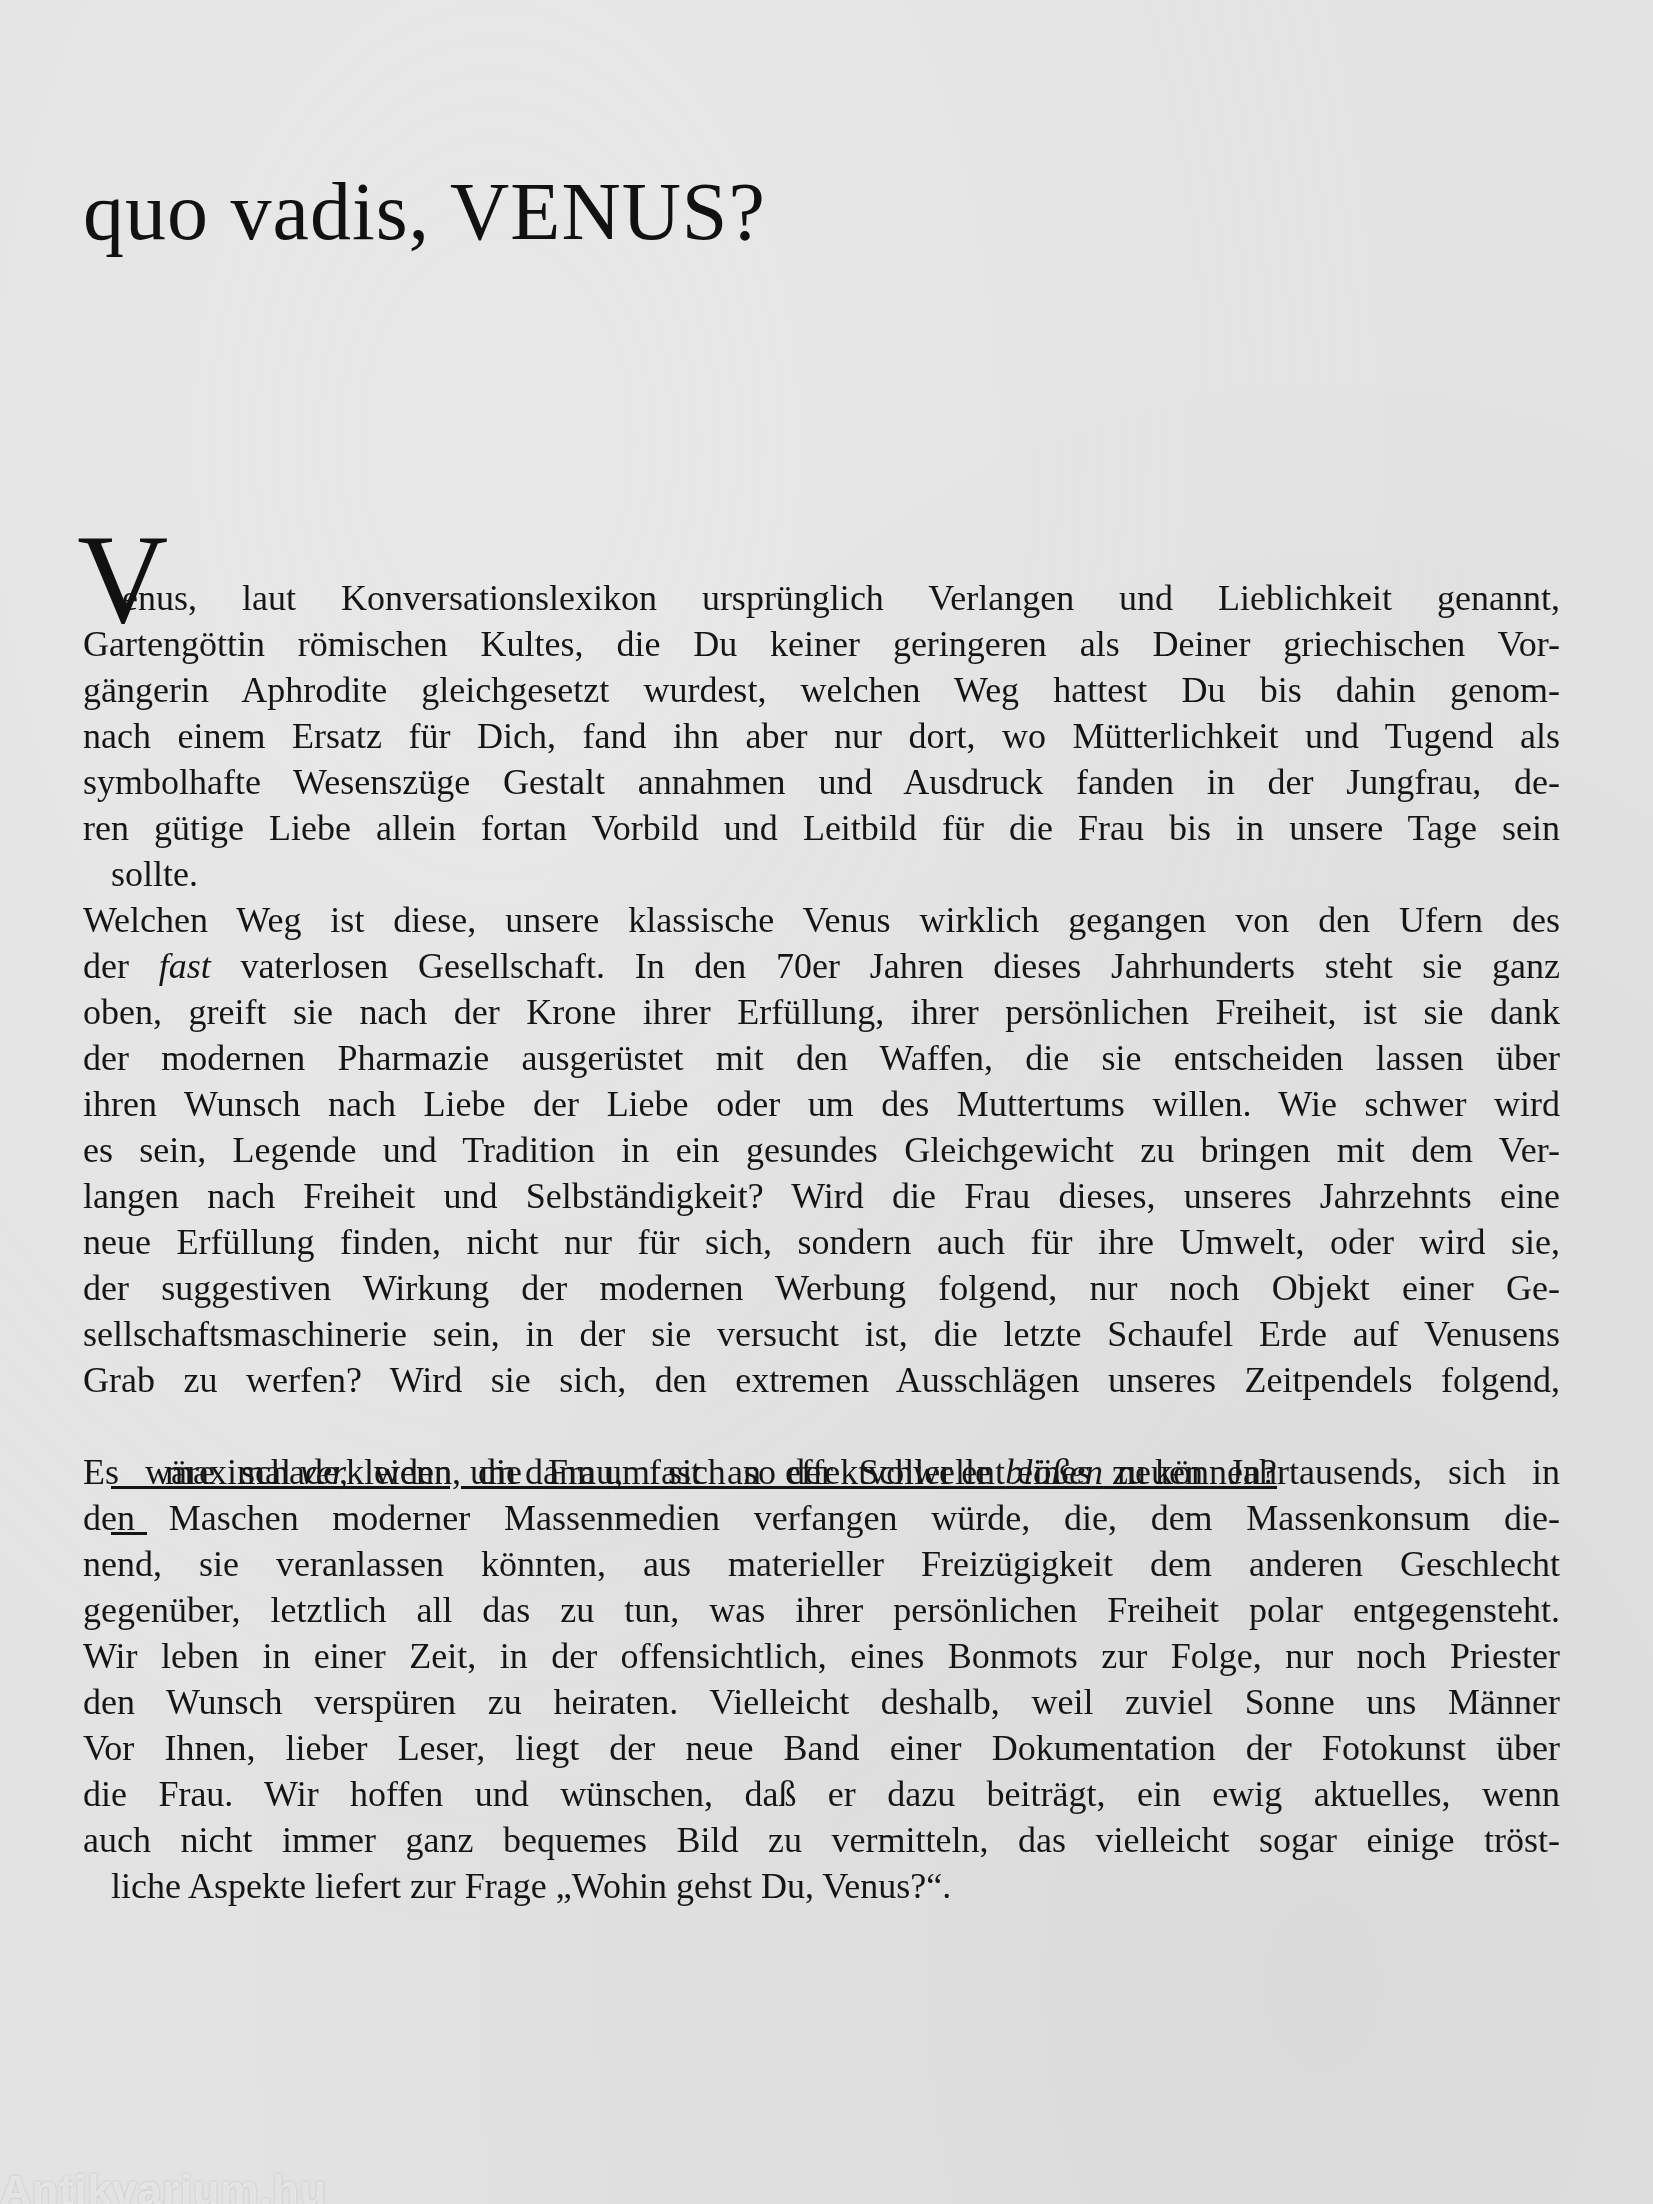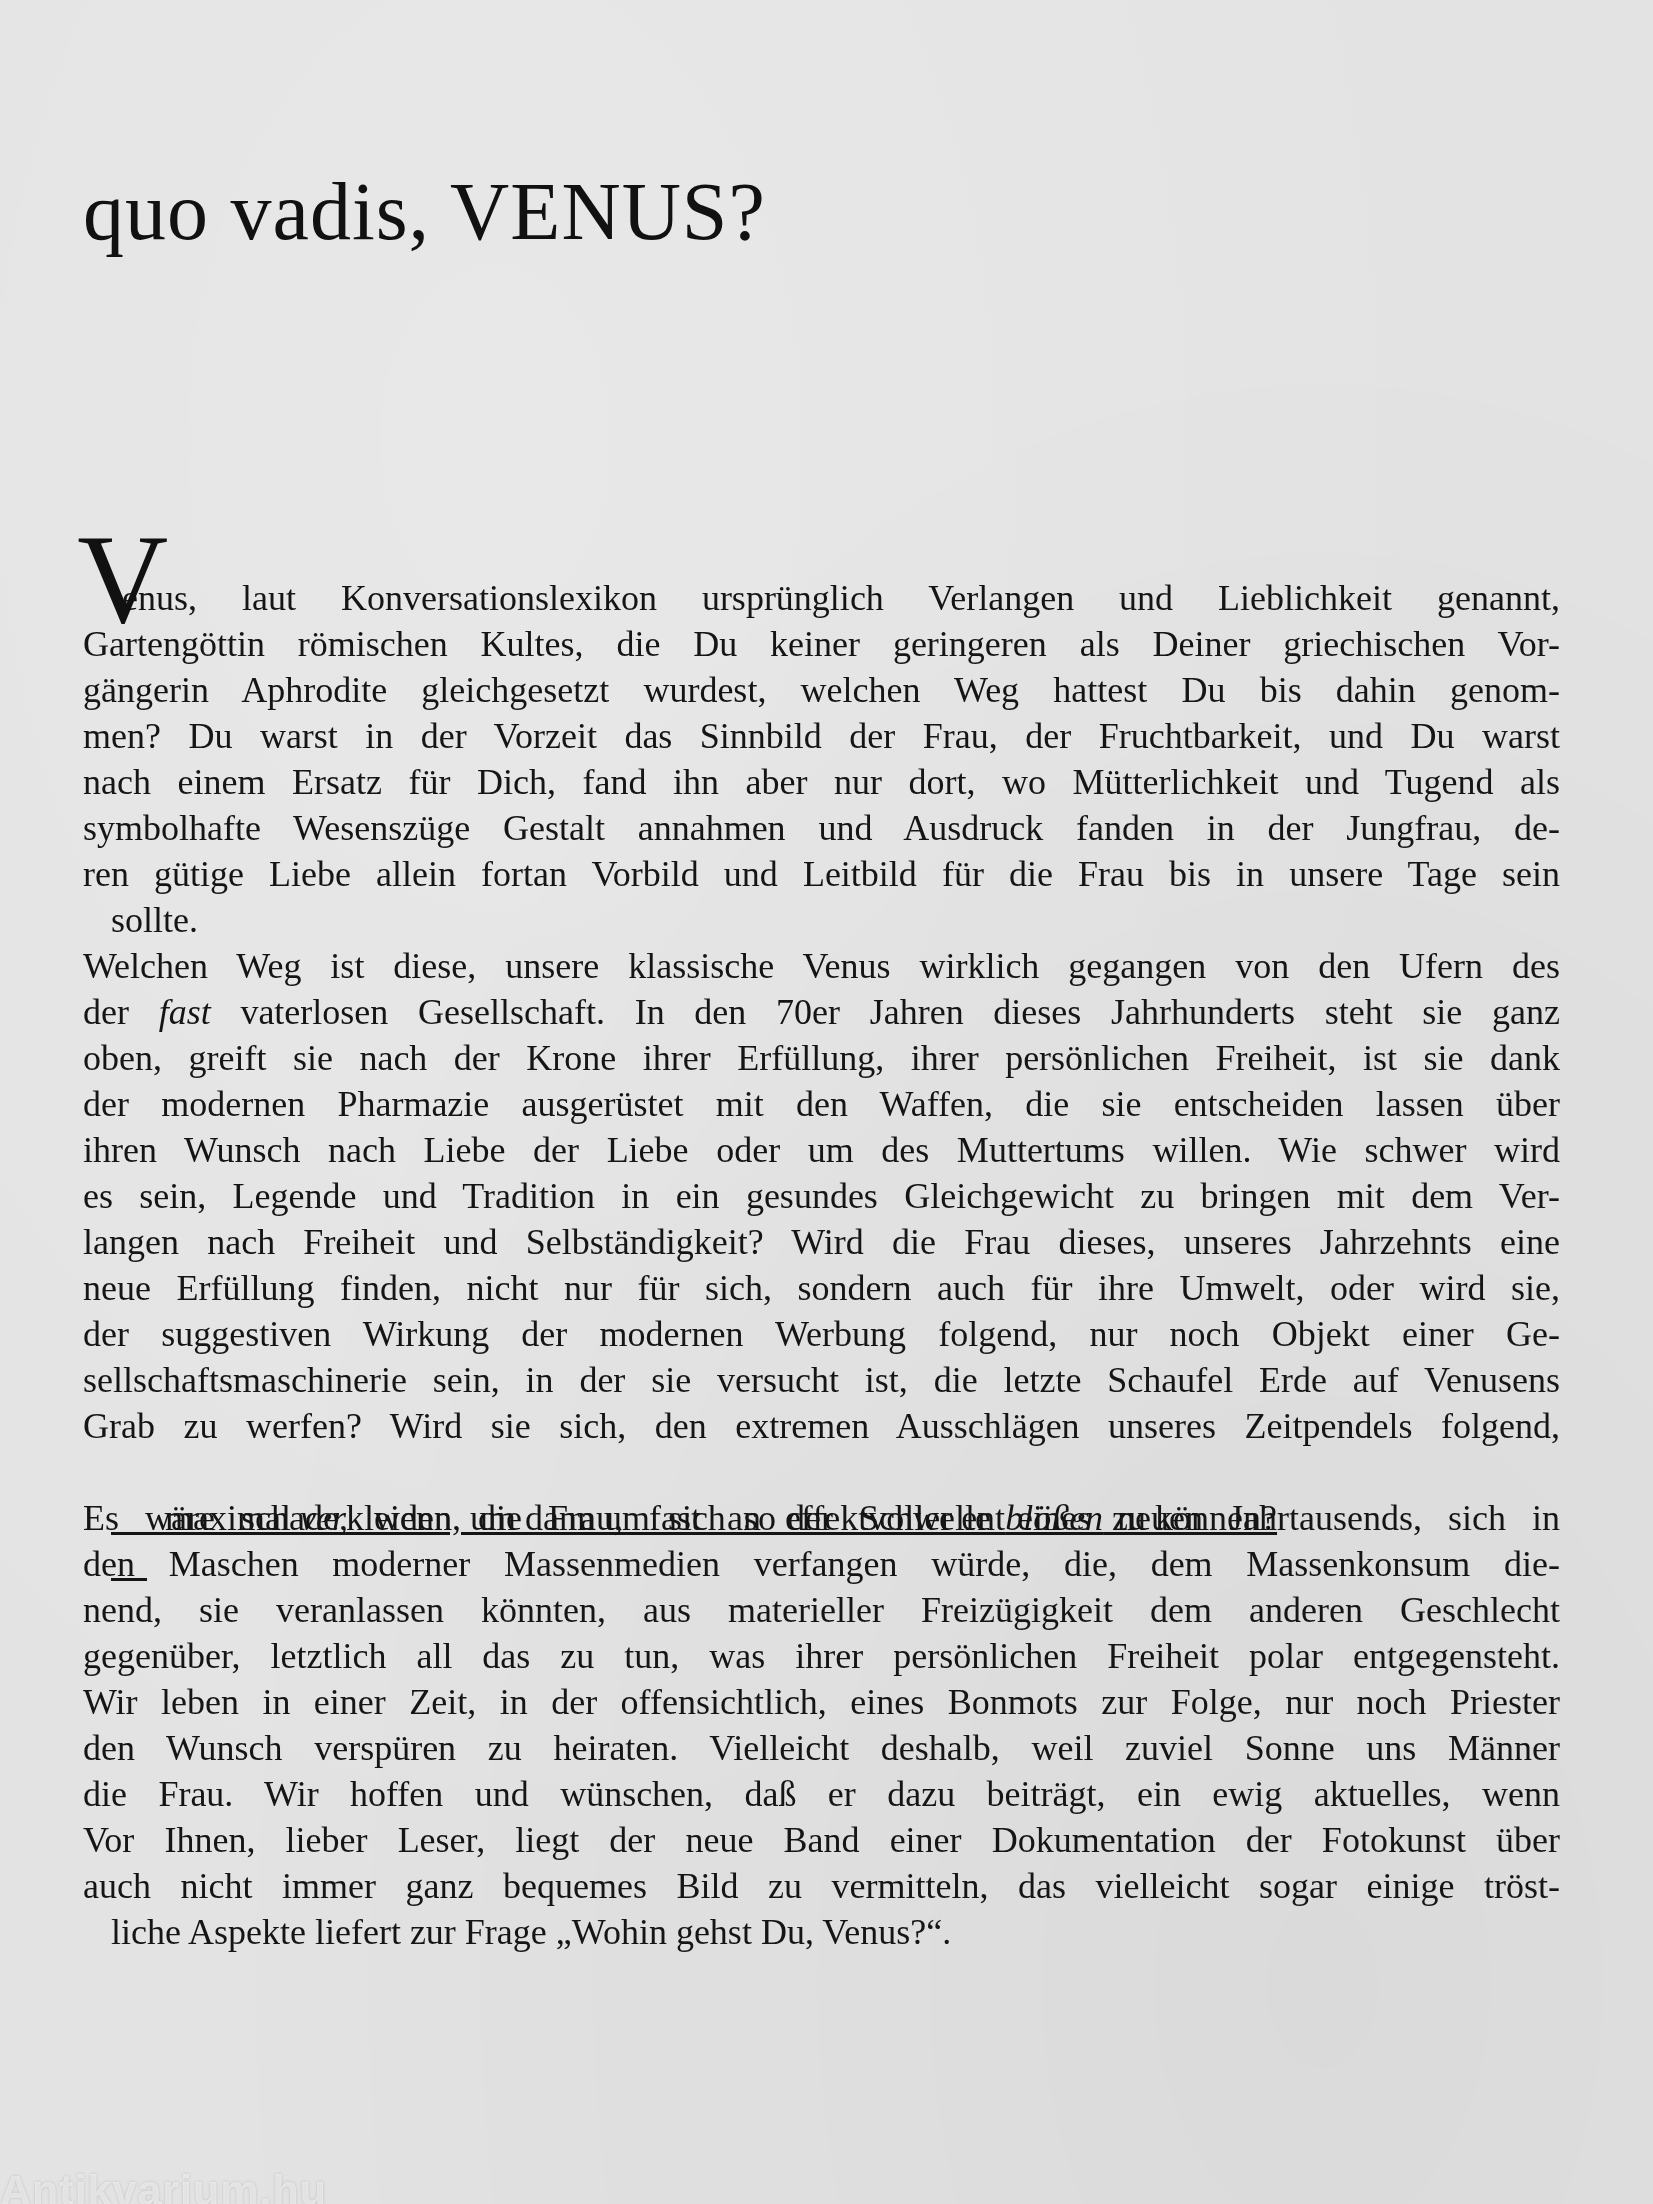--- a/index.html
+++ b/index.html
@@ -89,21 +89,20 @@
   <h1 class="title">quo vadis, VENUS?</h1>
 
   <div class="body-text">
 
     <span class="line first" style="position:relative;">
       <span class="dropcap">V</span>
       <span>enus, laut Konversationslexikon ursprünglich Verlangen und Lieblichkeit genannt,</span>
     </span>
     <span class="line">Gartengöttin römischen Kultes, die Du keiner geringeren als Deiner griechischen Vor-</span>
     <span class="line">gängerin Aphrodite gleichgesetzt wurdest, welchen Weg hattest Du bis dahin genom-</span>
-    <span class="line">men? Du warst in der Vorzeit das Sinnbild der Frau, der Fruchtbarkeit, und Du warst</span>
     <span class="line">nach einem Ersatz für Dich, fand ihn aber nur dort, wo Mütterlichkeit und Tugend als</span>
     <span class="line">symbolhafte Wesenszüge Gestalt annahmen und Ausdruck fanden in der Jungfrau, de-</span>
     <span class="line">ren gütige Liebe allein fortan Vorbild und Leitbild für die Frau bis in unsere Tage sein</span>
     <span class="line last">sollte.</span>
 
     <span class="line">Welchen Weg ist diese, unsere klassische Venus wirklich gegangen von den Ufern des</span>
     <span class="line">
       <span>der </span><span class="it">fast</span><span> vaterlosen Gesellschaft. In den 70er Jahren dieses Jahrhunderts steht sie ganz</span>
     </span>
     <span class="line">oben, greift sie nach der Krone ihrer Erfüllung, ihrer persönlichen Freiheit, ist sie dank</span>
@@ -119,21 +118,21 @@
       <span>maximal </span><span class="it">ver</span><span>kleiden, um dann um  sich  so effektvoller ent</span><span class="it">blößen</span><span> zu können?</span>
     </span>
 
     <span class="line">Es wäre schade, wenn die Frau, fast an der Schwelle eines neuen Jahrtausends, sich in</span>
     <span class="line">den Maschen moderner Massenmedien verfangen würde, die, dem Massenkonsum die-</span>
     <span class="line">nend, sie veranlassen könnten, aus materieller Freizügigkeit dem anderen Geschlecht</span>
     <span class="line">gegenüber, letztlich all das zu tun, was ihrer persönlichen Freiheit polar entgegensteht.</span>
     <span class="line">Wir leben in einer Zeit, in der offensichtlich, eines Bonmots zur Folge, nur noch Priester</span>
     <span class="line">den Wunsch verspüren zu heiraten. Vielleicht deshalb, weil zuviel Sonne uns Männer</span>
 
+    <span class="line">Vor Ihnen, lieber Leser, liegt der neue Band einer Dokumentation der Fotokunst über</span>
     <span class="line">die Frau. Wir hoffen und wünschen, daß er dazu beiträgt, ein ewig aktuelles, wenn</span>
-    <span class="line">Vor Ihnen, lieber Leser, liegt der neue Band einer Dokumentation der Fotokunst über</span>
     <span class="line">auch nicht immer ganz bequemes Bild zu vermitteln, das vielleicht sogar einige tröst-</span>
     <span class="line last">liche Aspekte liefert zur Frage „Wohin gehst Du, Venus?“.</span>
   </div>
 
   <div class="watermark">Antikvarium.hu</div>
 </div>
 
 
 </body></html>

